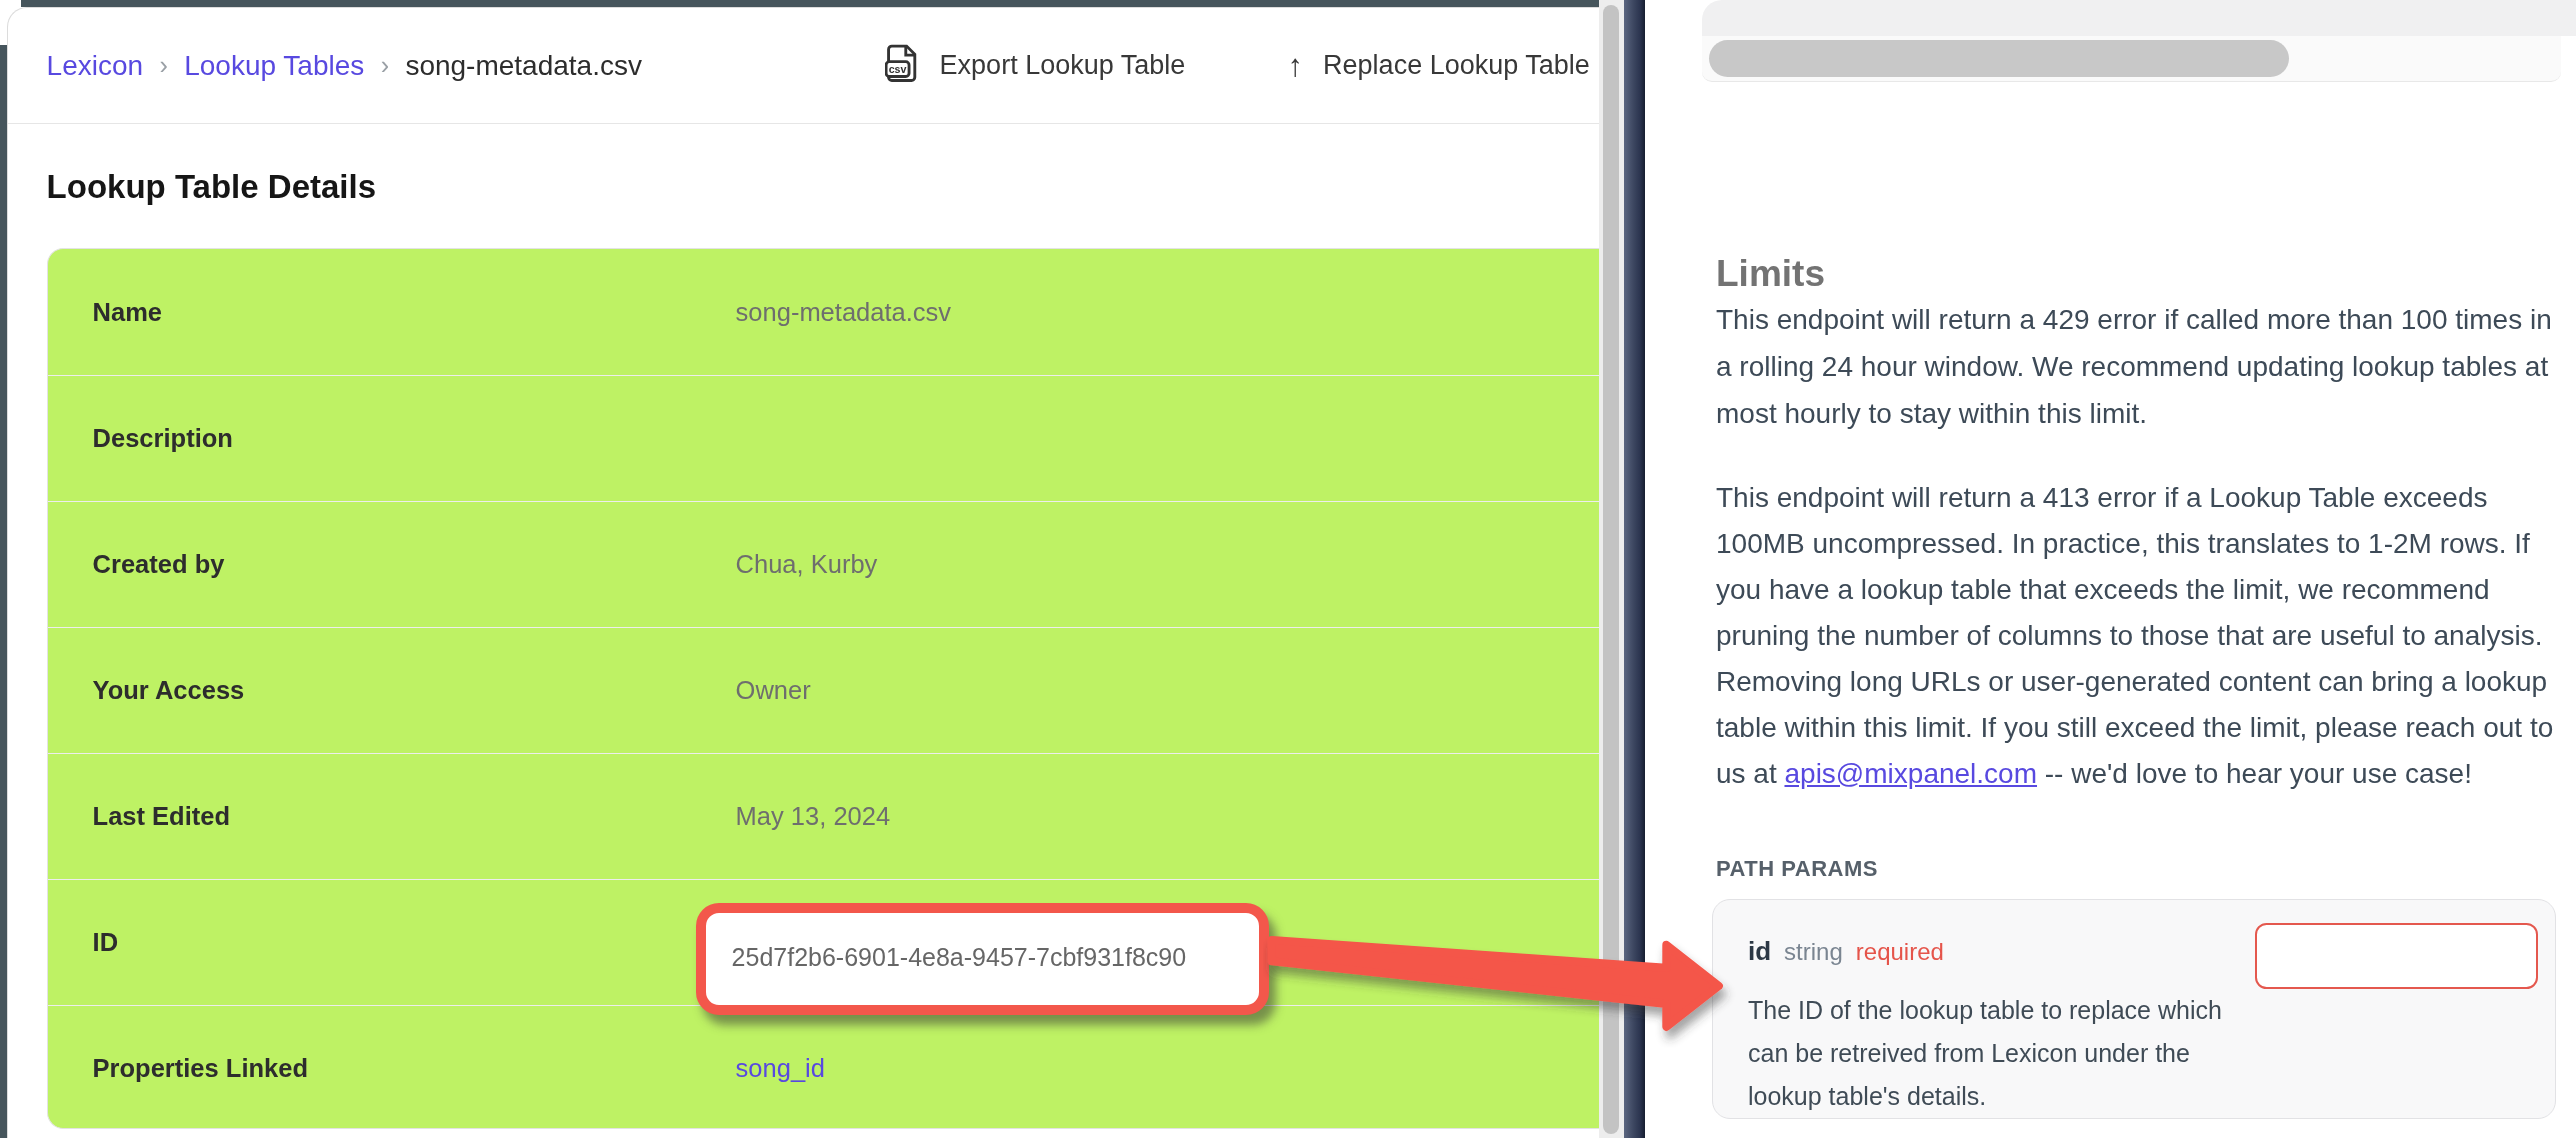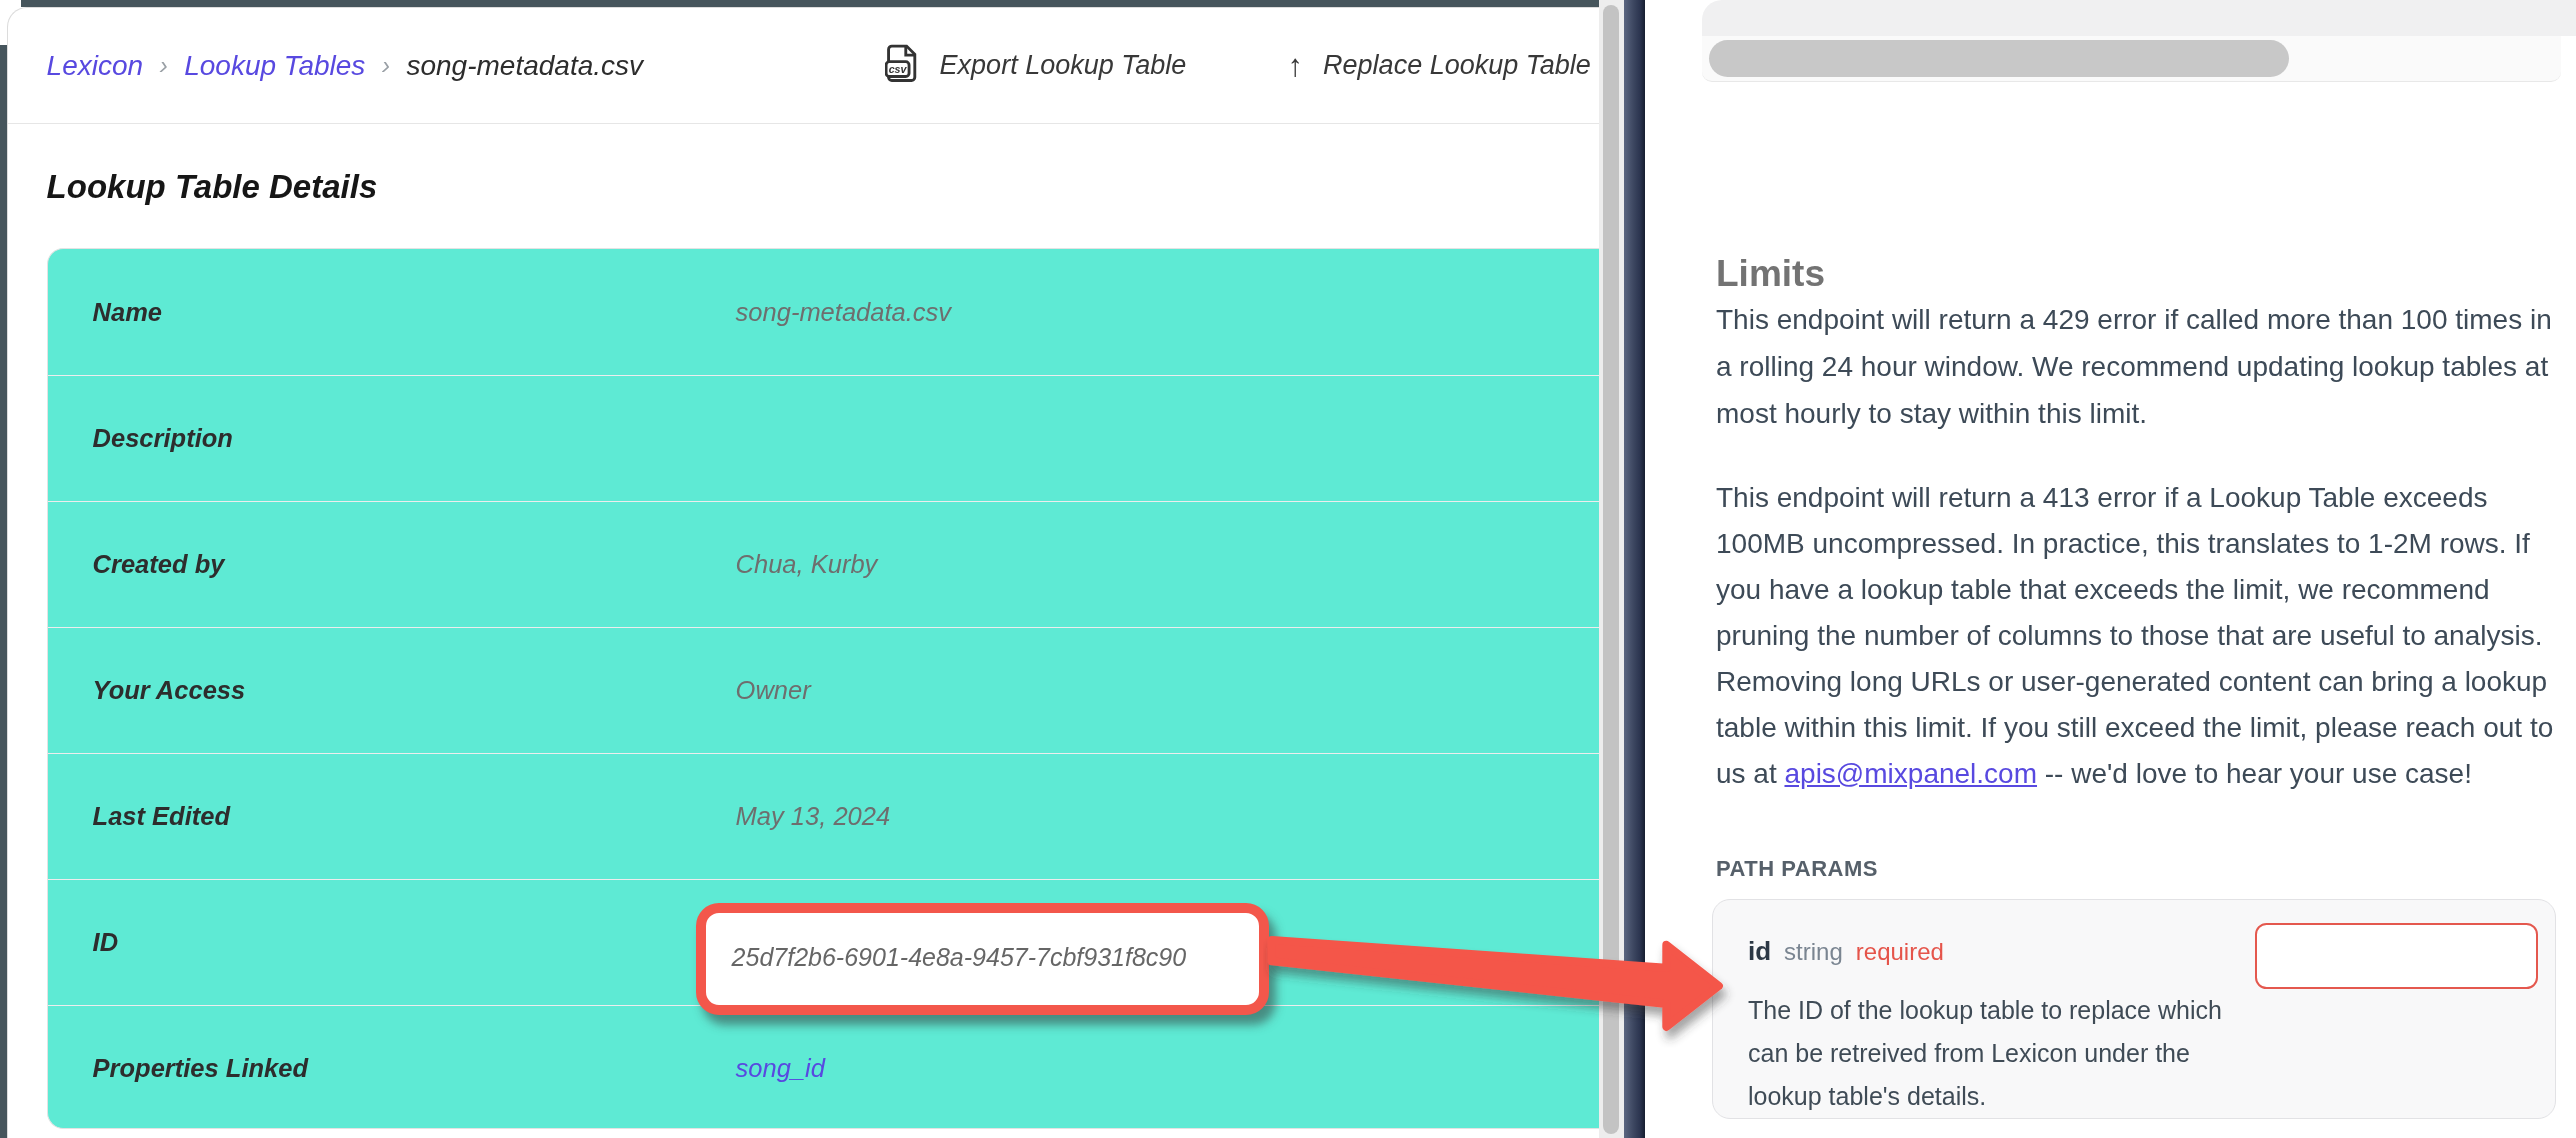--- a/index.html
+++ b/index.html
@@ -6,39 +6,39 @@
   html,body { width:2576px; height:1139px; overflow:hidden; background:#ffffff;
     font-family:"Liberation Sans","DejaVu Sans",sans-serif; }
 
   
   .bg-top    { position:absolute; left:20.5px; top:0; width:1625px; height:6.6px; background:#46555c; }
   .bg-left   { position:absolute; left:0; top:45px; width:6.6px; bottom:0; background:#46555c; }
 
   
   .left-window { position:absolute; left:6.6px; top:6.6px; width:1593px; height:1132px;
     background:#fff; border-radius:20px 0 0 0; border-top:0.8px solid #dcdcdc; border-left:0.8px solid #dcdcdc;
-    overflow:hidden;font-style:italic; }
+    overflow:hidden; }
 
   .lw-header { position:absolute; left:0; top:0; width:100%; height:116px; border-bottom:0.8px solid #e6e6e6; }
   .breadcrumb { position:absolute; left:39px; top:0; height:116px; display:flex; align-items:center; gap:16.4px;
     font-size:28px; white-space:nowrap; }
   .crumb-link { color:#5849e0; cursor:pointer; }
   .crumb-sep  { color:#9aa0a6; font-size:25px; }
   .crumb-current { color:#2d2d2d; }
 
   .hdr-btn { position:absolute; top:0; height:116px; display:flex; align-items:center; gap:20px;
     font-size:27px; font-weight:500; color:#383838; white-space:nowrap; cursor:pointer; }
   .btn-export  { left:877px;text-align:center; }
   .btn-replace { left:1280px; }
   .up-arrow { font-size:31px; font-weight:600; color:#3a3a3a; }
 
   .lw-title { position:absolute; left:39px; top:160px; font-size:33px; font-weight:700; color:#161616; }
 
   .details-card { position:absolute; left:39px; top:240px; width:1577px; height:881px;
-    border:0.8px solid #e3e3e3; border-radius:16.4px 0 0 16.4px; border-right:none; background:#5eead4; }
+    border:0.8px solid #e3e3e3; border-radius:16.4px 0 0 16.4px; border-right:none; background:#bef264; }
   .d-row { position:relative; height:126px; }
   .d-row + .d-row { border-top:0.8px solid #ededed; }
   .d-label { position:absolute; left:45px; top:50%; transform:translateY(-50%);
     font-size:25.5px; font-weight:600; color:#2d2d2d; }
   .d-value { position:absolute; left:688px; top:50%; transform:translateY(-50%);
     font-size:25.5px; color:#6e6e6e; }
   .d-link  { color:#5849e0; cursor:pointer; }
 
   
   .id-highlight { position:absolute; left:688px; top:895px; width:573px; height:112px;

